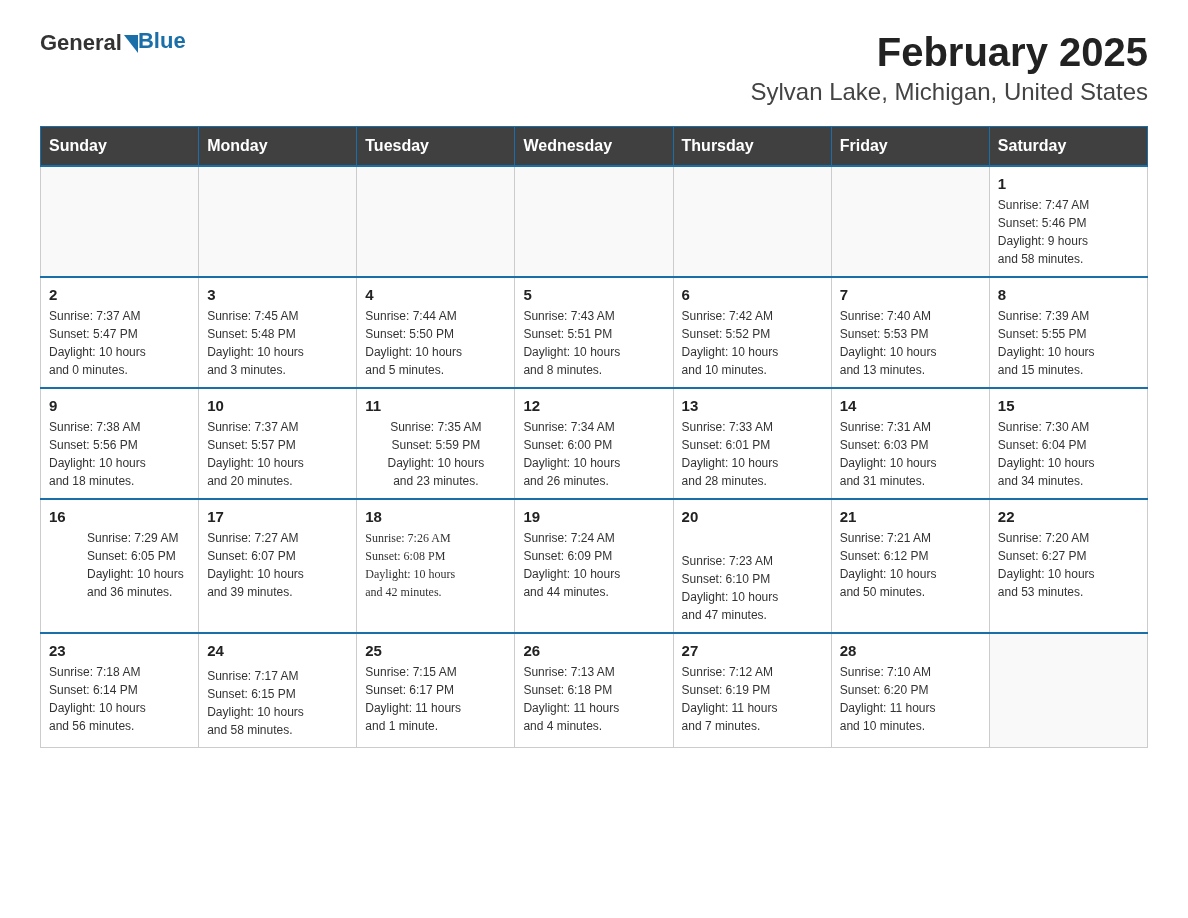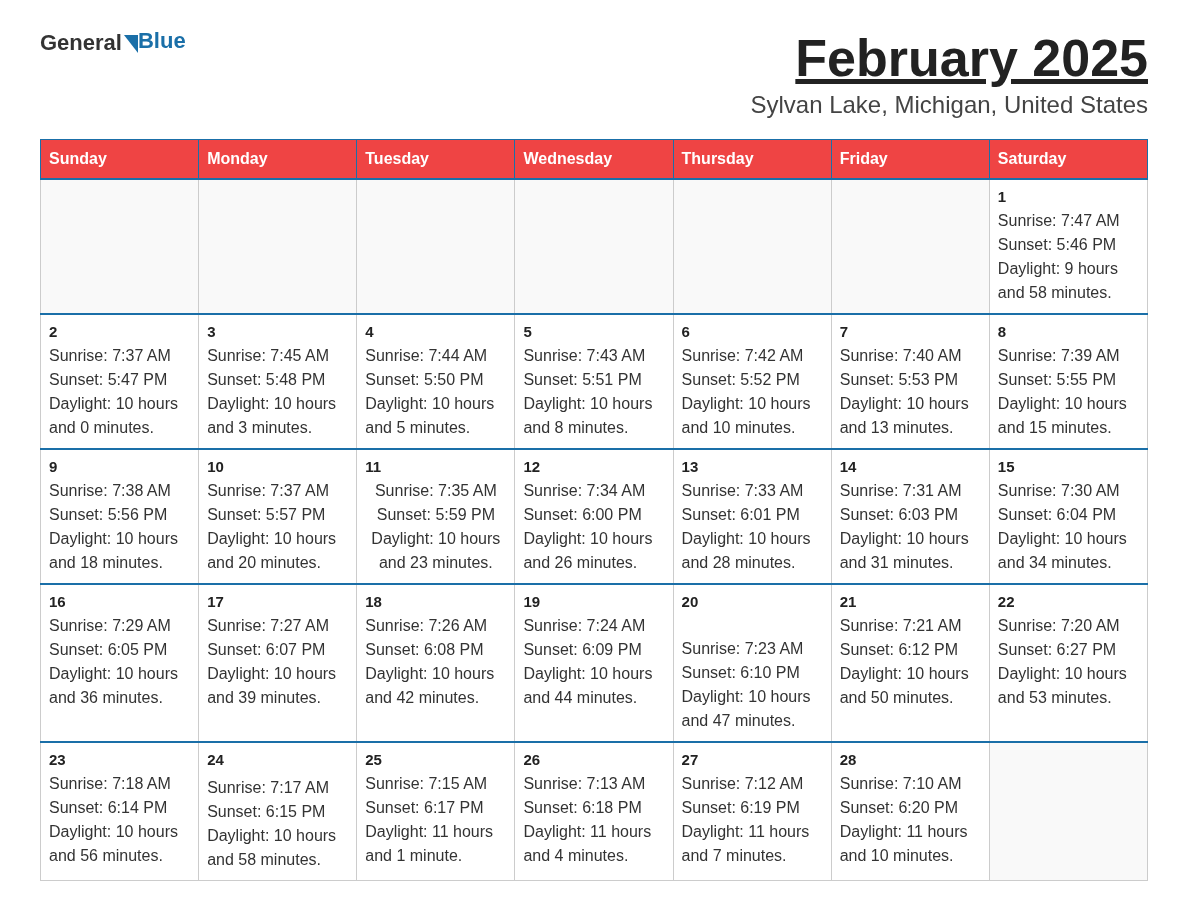--- a/index.html
+++ b/index.html
@@ -42,38 +42,37 @@
     .logo-blue {
       font-size: 22px;
       font-weight: bold;
       color: #1a6fa8;
       margin-top: -2px;
     }
     .title-area {
       text-align: right;
     }
     .month-title {
-      font-size: 52px;
+      font-size: 40px;
       font-weight: bold;
       color: #222;
       line-height: 1.1;
-      text-decoration: underline;
     }
     .location {
       font-size: 24px;
       color: #444;
       margin-top: 4px;
     }
     .calendar {
       width: 100%;
       border-collapse: collapse;
       table-layout: fixed;
     }
     .calendar thead tr th {
-      background: #ef4444;
+      background: #404040;
       color: #fff;
       font-size: 16px;
       font-weight: bold;
       padding: 10px 8px;
       text-align: left;
       border: 1px solid #1a6fa8;
     }
     .calendar tbody tr td {
       vertical-align: top;
       padding: 8px;
@@ -87,21 +86,21 @@
     .calendar tbody tr td.empty {
       background: #f9f9f9;
     }
     .day-number {
       font-size: 15px;
       font-weight: bold;
       margin-bottom: 4px;
       color: #222;
     }
     .day-info {
-      font-size: 16px;
+      font-size: 12px;
       line-height: 1.5;
       color: #333;
     }
   </style>
 </head>
 <body>
 
 <div class="header">
   <div class="logo">
     <div class="logo-top">
@@ -242,35 +241,35 @@
           <div class="day-number">15</div>
           <div class="day-info" style="white-space: pre-line;">Sunrise: 7:30 AM
 Sunset: 6:04 PM
 Daylight: 10 hours
 and 34 minutes.</div>
         </td>
       </tr>
       <tr>
         <td>
           <div class="day-number">16</div>
-          <div class="day-info" style="white-space: pre-line;">Sunrise: 7:29 AM
+          <div class="day-info" style="white-space: pre-line; margin-left: 38px;">Sunrise: 7:29 AM
 Sunset: 6:05 PM
 Daylight: 10 hours
 and 36 minutes.</div>
         </td>
         <td>
           <div class="day-number">17</div>
           <div class="day-info" style="white-space: pre-line;">Sunrise: 7:27 AM
 Sunset: 6:07 PM
 Daylight: 10 hours
 and 39 minutes.</div>
         </td>
         <td>
           <div class="day-number">18</div>
-          <div class="day-info" style="white-space: pre-line;">Sunrise: 7:26 AM
+          <div class="day-info" style="white-space: pre-line; font-family: Liberation Serif, serif;">Sunrise: 7:26 AM
 Sunset: 6:08 PM
 Daylight: 10 hours
 and 42 minutes.</div>
         </td>
         <td>
           <div class="day-number">19</div>
           <div class="day-info" style="white-space: pre-line;">Sunrise: 7:24 AM
 Sunset: 6:09 PM
 Daylight: 10 hours
 and 44 minutes.</div>

